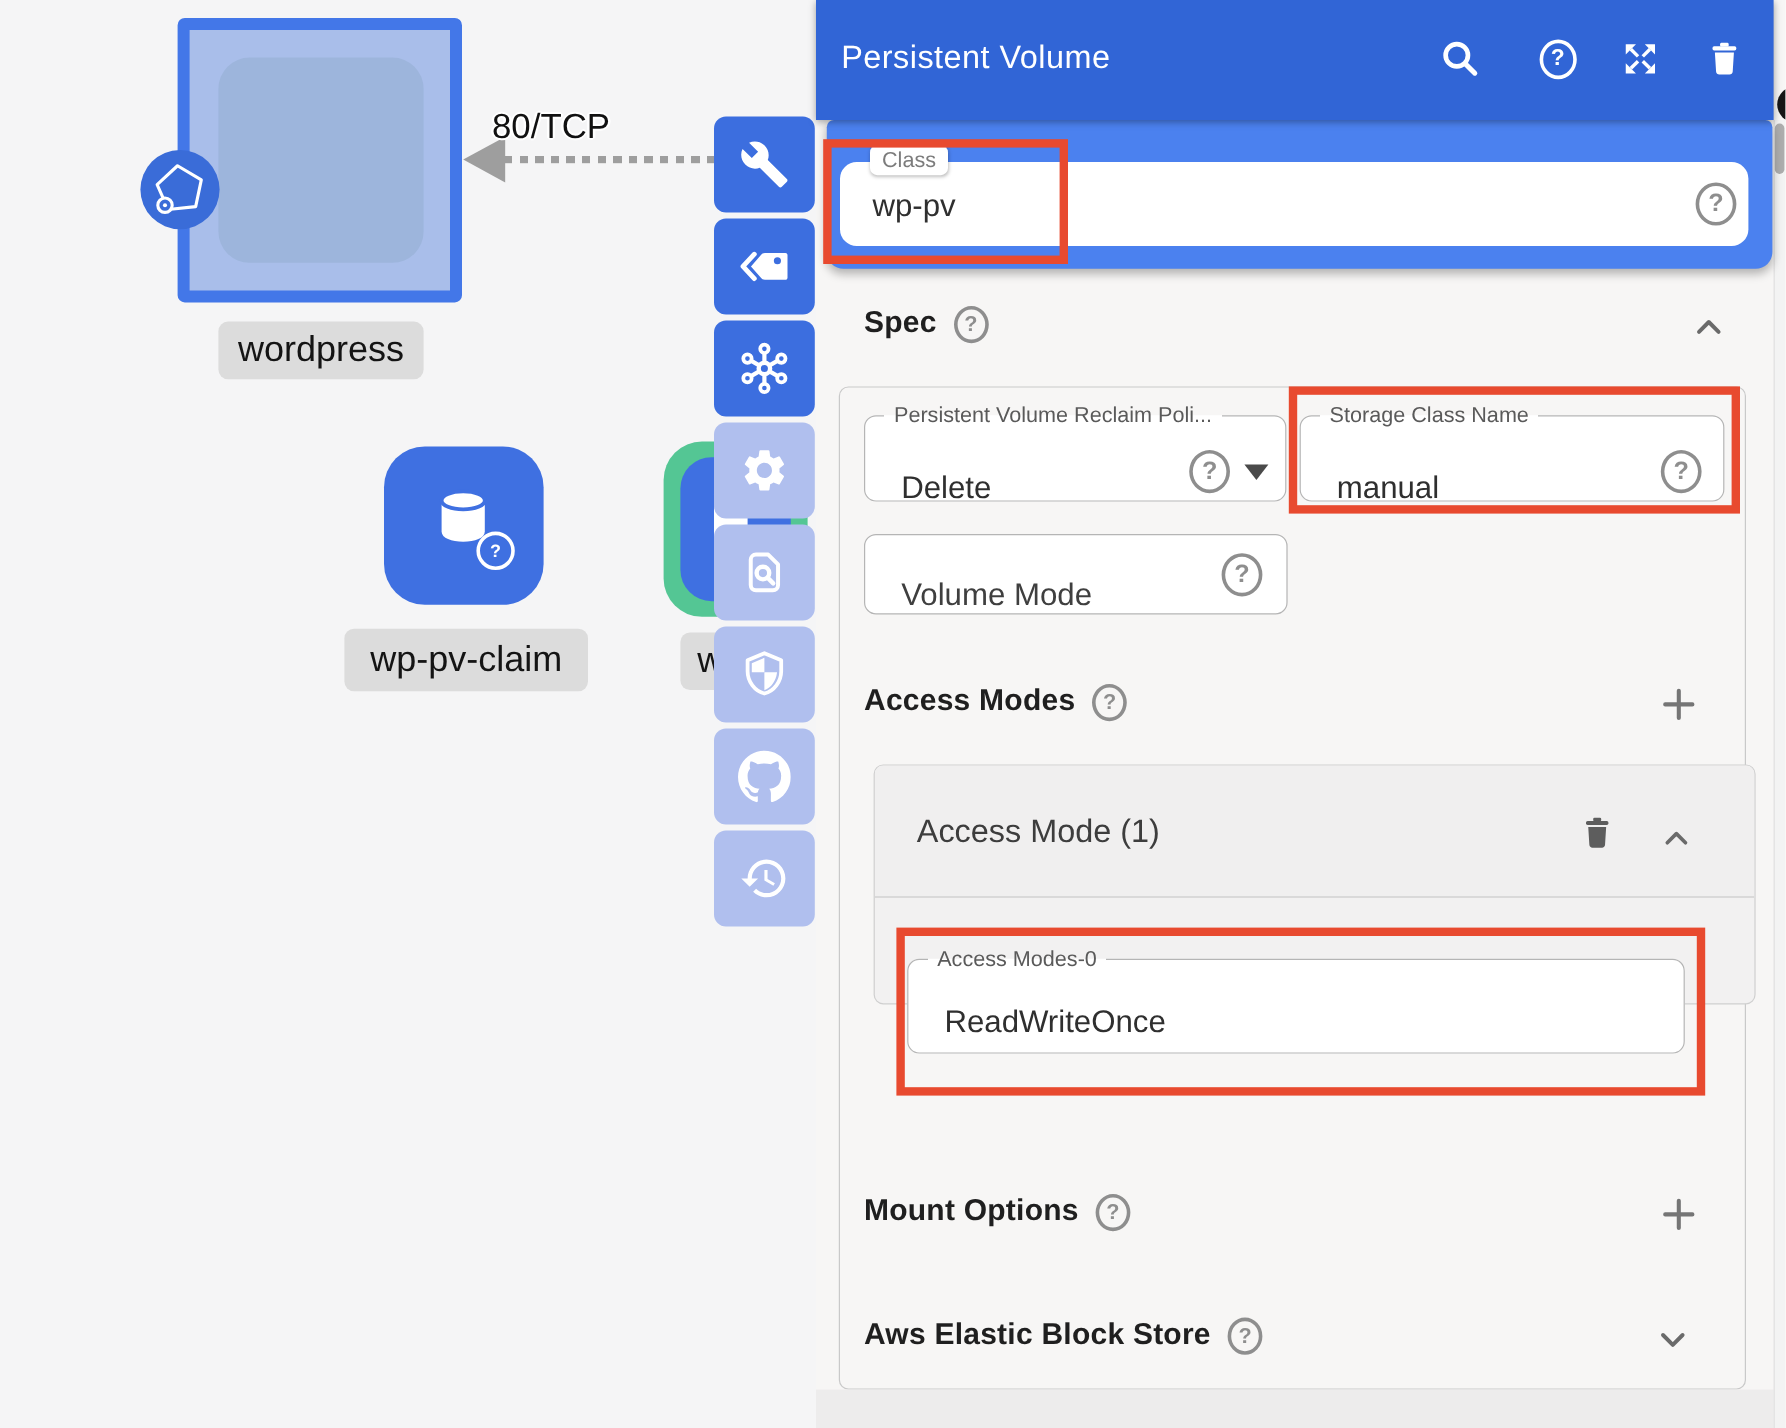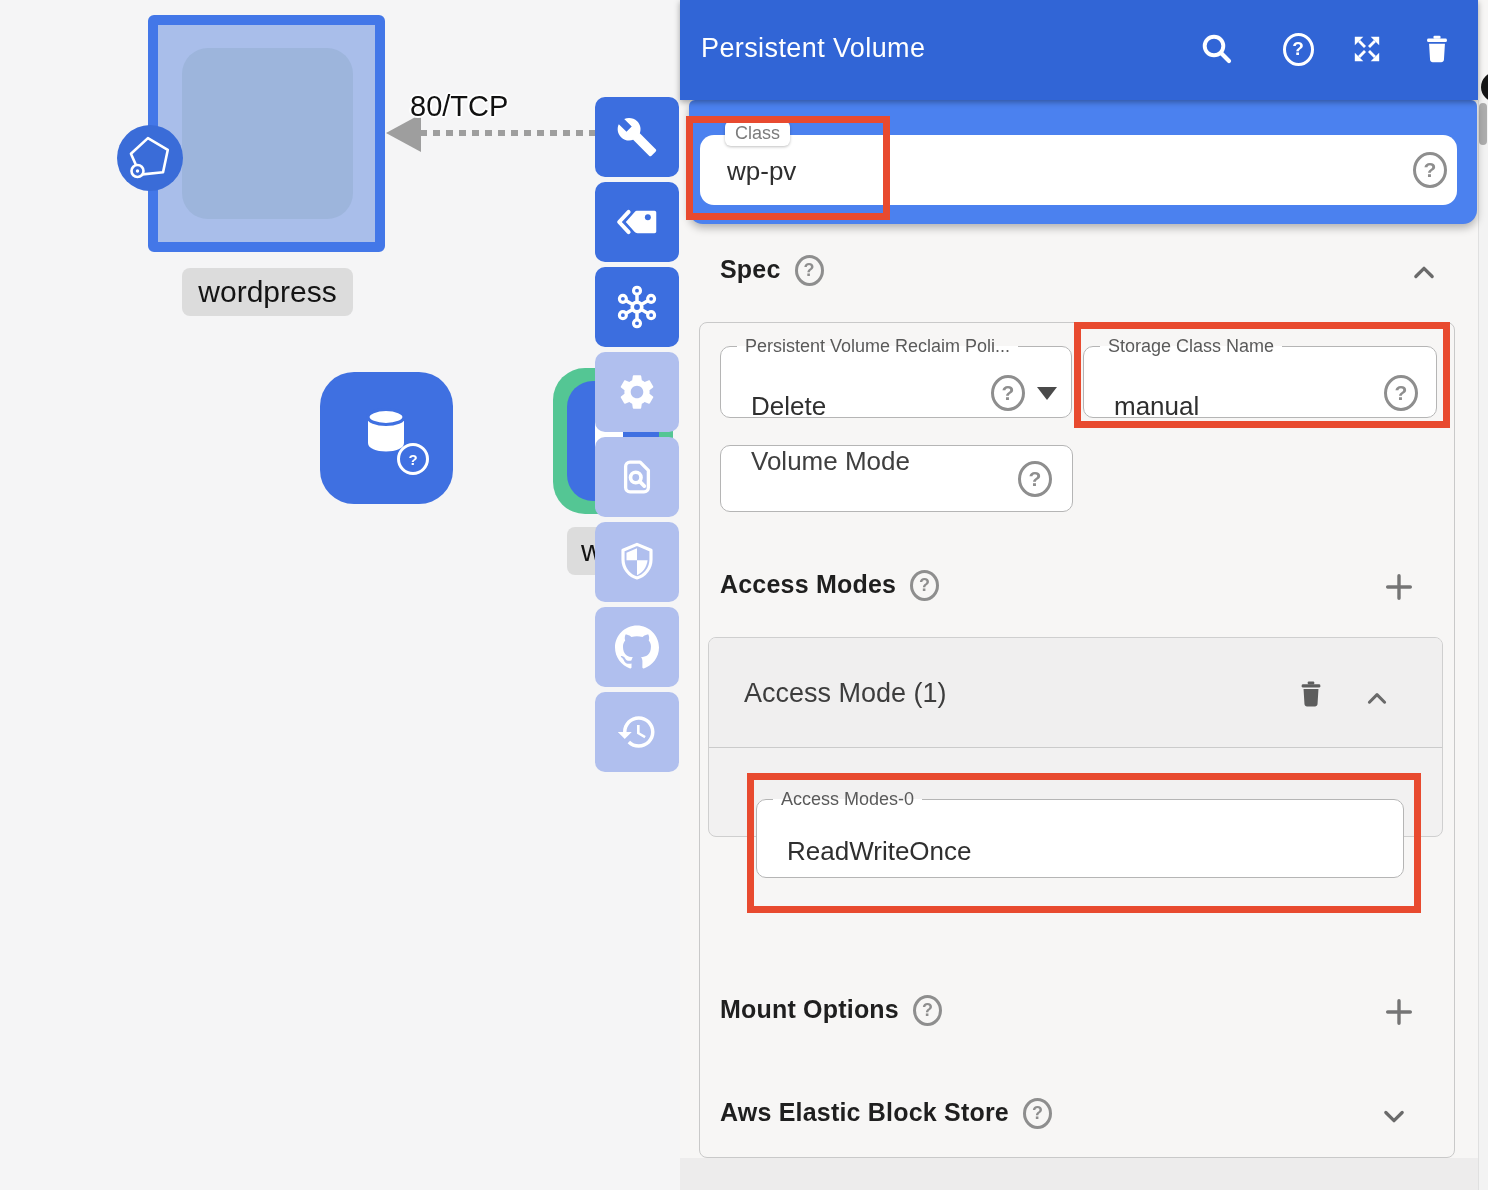--- a/index.html
+++ b/index.html
@@ -55,26 +55,26 @@
 
   .sect{position:absolute;display:flex;align-items:flex-start;gap:14px;}
   .sect b{font-size:25px;color:#1f1f1f;letter-spacing:.2px;}
   .container-box{left:19px;top:322px;width:756px;height:836px;border:1.5px solid #c9c9c9;border-radius:8px;
                  box-sizing:border-box;}
   fieldset.ff{position:absolute;margin:0;padding:0;background:#fff;border:1.5px solid #b5b5b5;border-radius:10px;
               box-sizing:border-box;}
   fieldset.ff legend{margin-left:16px;padding:0 8px;font-size:18px;color:#5a5a5a;line-height:1;}
   .fval{position:absolute;left:30px;top:36px;font-size:26px;color:#2f2f2f;}
   .plainf{position:absolute;background:#fff;border:1.5px solid #b5b5b5;border-radius:10px;box-sizing:border-box;
-          display:flex;align-items:flex-start;}
+          display:flex;align-items:flex-end;}
   .plainf span.lab{margin-left:30px;font-size:26px;color:#3f3f3f;}
   .caret{position:absolute;width:0;height:0;border-left:10px solid transparent;border-right:10px solid transparent;
          border-top:13px solid #4a4a4a;}
 
-  .card{left:28px;top:637px;width:735px;height:200px;border:1.5px solid #cfcfcf;border-radius:8px;
+  .card{left:48px;top:637px;width:735px;height:200px;border:1.5px solid #cfcfcf;border-radius:8px;
         box-sizing:border-box;background:#f2f1f1;overflow:hidden;}
   .card-head{position:absolute;left:0;top:0;width:100%;height:110px;background:#f0efef;
              border-bottom:1.5px solid #cbcbcb;box-sizing:border-box;}
   .card-title{position:absolute;left:35px;top:40px;font-size:27px;color:#3d3d3d;}
 
   .redbox{position:absolute;border:7px solid var(--accent-red,#e84a2f);box-sizing:border-box;z-index:30;}
 
   .scrolltrack{left:798px;top:100px;width:10px;height:1090px;background:#f3f3f3;border-left:1px solid #e0e0e0;
                box-sizing:border-box;}
   .scrollthumb{left:799px;top:103px;width:8px;height:42px;background:#adadad;border-radius:4px;}
@@ -108,20 +108,23 @@
   <div class="abs edge-label">80/TCP</div>
 
   <div class="abs claim-node">
     <svg class="icsvg abs" style="left:31px;top:25px;" width="70" height="70" viewBox="0 0 70 70">
       <path d="M17 20 h36 v26 c0 5.5 -8.3 8.5 -18 8.5 s-18 -3 -18 -8.5 z" fill="#fff"></path>
       <ellipse cx="35" cy="20" rx="18" ry="7.5" fill="#fff" stroke="#3f70e1" stroke-width="3.2"></ellipse>
     </svg>
     <div class="abs claim-badge">
       <span>?</span>
     </div>
+  </div>
+  <div class="chip" style="left:287px;top:524px;width:203px;height:52px;">
+    <span>wp-pv-claim</span>
   </div>
 
   <div class="abs green-node">
     <div class="abs green-inner">
       <div class="abs green-icon-bit"></div>
     </div>
   </div>
   <div class="chip" style="left:567px;top:527px;width:92px;height:48px;justify-content:flex-start;padding-left:14px;">
     <span>w</span>
   </div>

